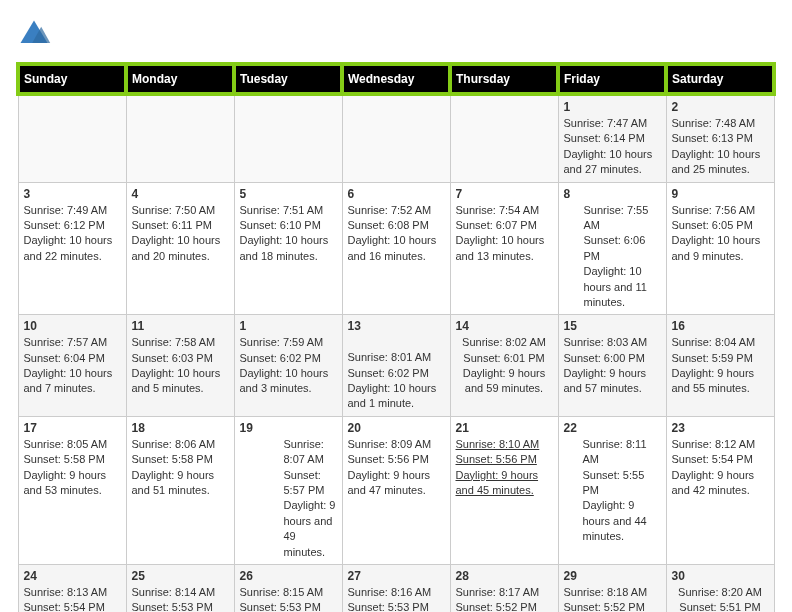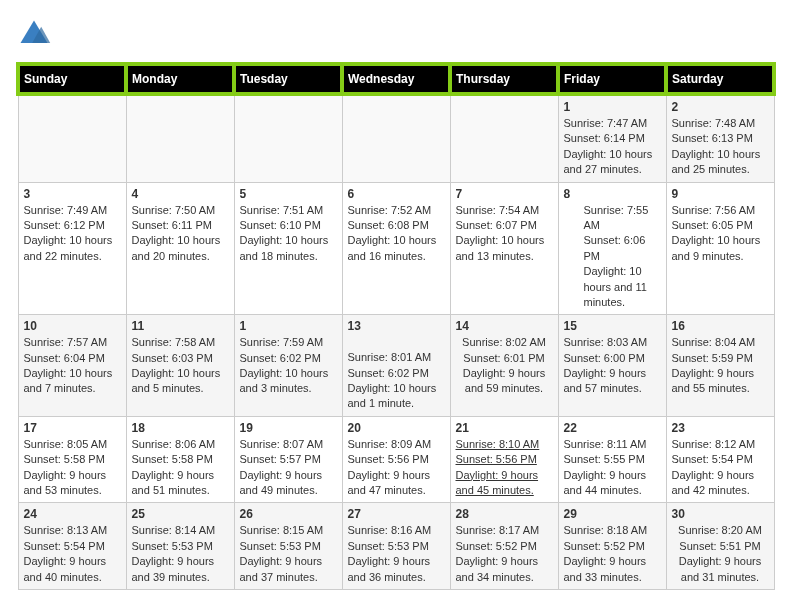--- a/index.html
+++ b/index.html
@@ -246,39 +246,39 @@
 Daylight: 9 hours and 53 minutes.</div>
           </td>
           <td>
             <span class="day-number">18</span>
             <div class="day-info" style="white-space: pre-line;">Sunrise: 8:06 AM
 Sunset: 5:58 PM
 Daylight: 9 hours and 51 minutes.</div>
           </td>
           <td>
             <span class="day-number">19</span>
-            <div class="day-info" style="white-space: pre-line;">Sunrise: 8:07 AM
+            <div class="day-info" style="white-space: pre-line; margin-left: 44px;">Sunrise: 8:07 AM
 Sunset: 5:57 PM
 Daylight: 9 hours and 49 minutes.</div>
           </td>
           <td>
             <span class="day-number">20</span>
             <div class="day-info" style="white-space: pre-line;">Sunrise: 8:09 AM
 Sunset: 5:56 PM
 Daylight: 9 hours and 47 minutes.</div>
           </td>
           <td>
             <span class="day-number">21</span>
             <div class="day-info" style="white-space: pre-line; text-decoration: underline;">Sunrise: 8:10 AM
 Sunset: 5:56 PM
 Daylight: 9 hours and 45 minutes.</div>
           </td>
           <td>
             <span class="day-number">22</span>
-            <div class="day-info" style="white-space: pre-line;">Sunrise: 8:11 AM
+            <div class="day-info" style="white-space: pre-line; margin-left: 19px;">Sunrise: 8:11 AM
 Sunset: 5:55 PM
 Daylight: 9 hours and 44 minutes.</div>
           </td>
           <td>
             <span class="day-number">23</span>
             <div class="day-info" style="white-space: pre-line;">Sunrise: 8:12 AM
 Sunset: 5:54 PM
 Daylight: 9 hours and 42 minutes.</div>
           </td>
         </tr>

